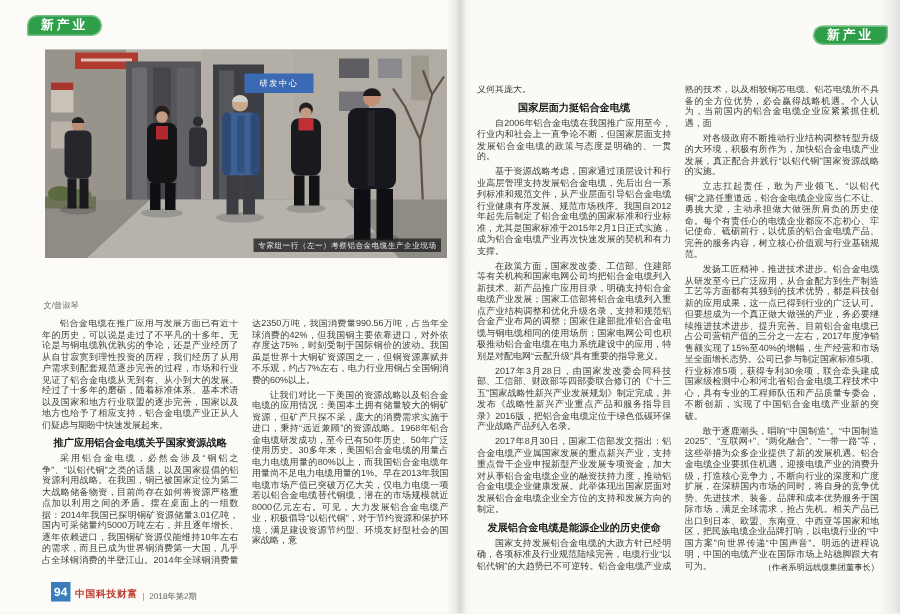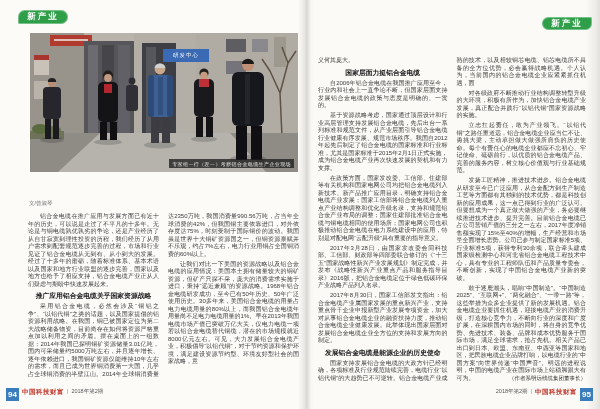--- a/index.html
+++ b/index.html
@@ -33,21 +33,21 @@
   .body-text p{margin:0 0 2.5px;text-indent:2em;}
   .body-text p.cont{text-indent:0;}
   .subhead{font-weight:bold;font-size:6.8px;text-align:center;margin:4px 0 3.5px;color:#1b1b1b;
            text-indent:0;break-inside:avoid;}
   .cols2{column-count:2;column-gap:9px;column-fill:auto;overflow:hidden;}
   .left-cols{position:absolute;left:28px;top:213px;width:271px;height:172px;}
   .right-cols{position:absolute;left:318px;top:57px;width:268px;height:328px;}
   .author-note{position:absolute;left:430px;top:375px;width:156px;text-align:right;
                font-size:5.5px;color:#333;}
 
-  .footer{position:absolute;display:flex;align-items:flex-start;gap:3px;}
+  .footer{position:absolute;display:flex;align-items:flex-end;gap:3px;margin-left:28px;}
   .footer-left{left:6px;top:388px;}
   .footer-right{right:7px;top:388px;}
   .pagenum{width:13px;height:13px;background:#3a7dbd;color:#fff;font-size:8px;font-weight:bold;
            display:flex;align-items:center;justify-content:center;}
   .brand{color:#c03a30;font-size:6.5px;font-weight:bold;letter-spacing:0.5px;}
   .issue{color:#5a5a5a;font-size:5.5px;}
   .sep{color:#8a8a8a;font-size:5.5px;}
 </style>
 </head>
 <body>
@@ -191,20 +191,14 @@
   </div>
 
   <div class="author-note">（作者系明远线缆集团董事长）</div>
 
   <div class="footer footer-left">
     <div class="pagenum">94</div>
     <span class="brand">中国科技财富</span>
     <span class="sep">|</span>
     <span class="issue">2018年第2期</span>
   </div>
-  <div class="footer footer-right">
-    <span class="issue">2018年第2期</span>
-    <span class="sep">|</span>
-    <span class="brand">中国科技财富</span>
-    <div class="pagenum">95</div>
-  </div>
 
 </div>
 
 </body></html>

